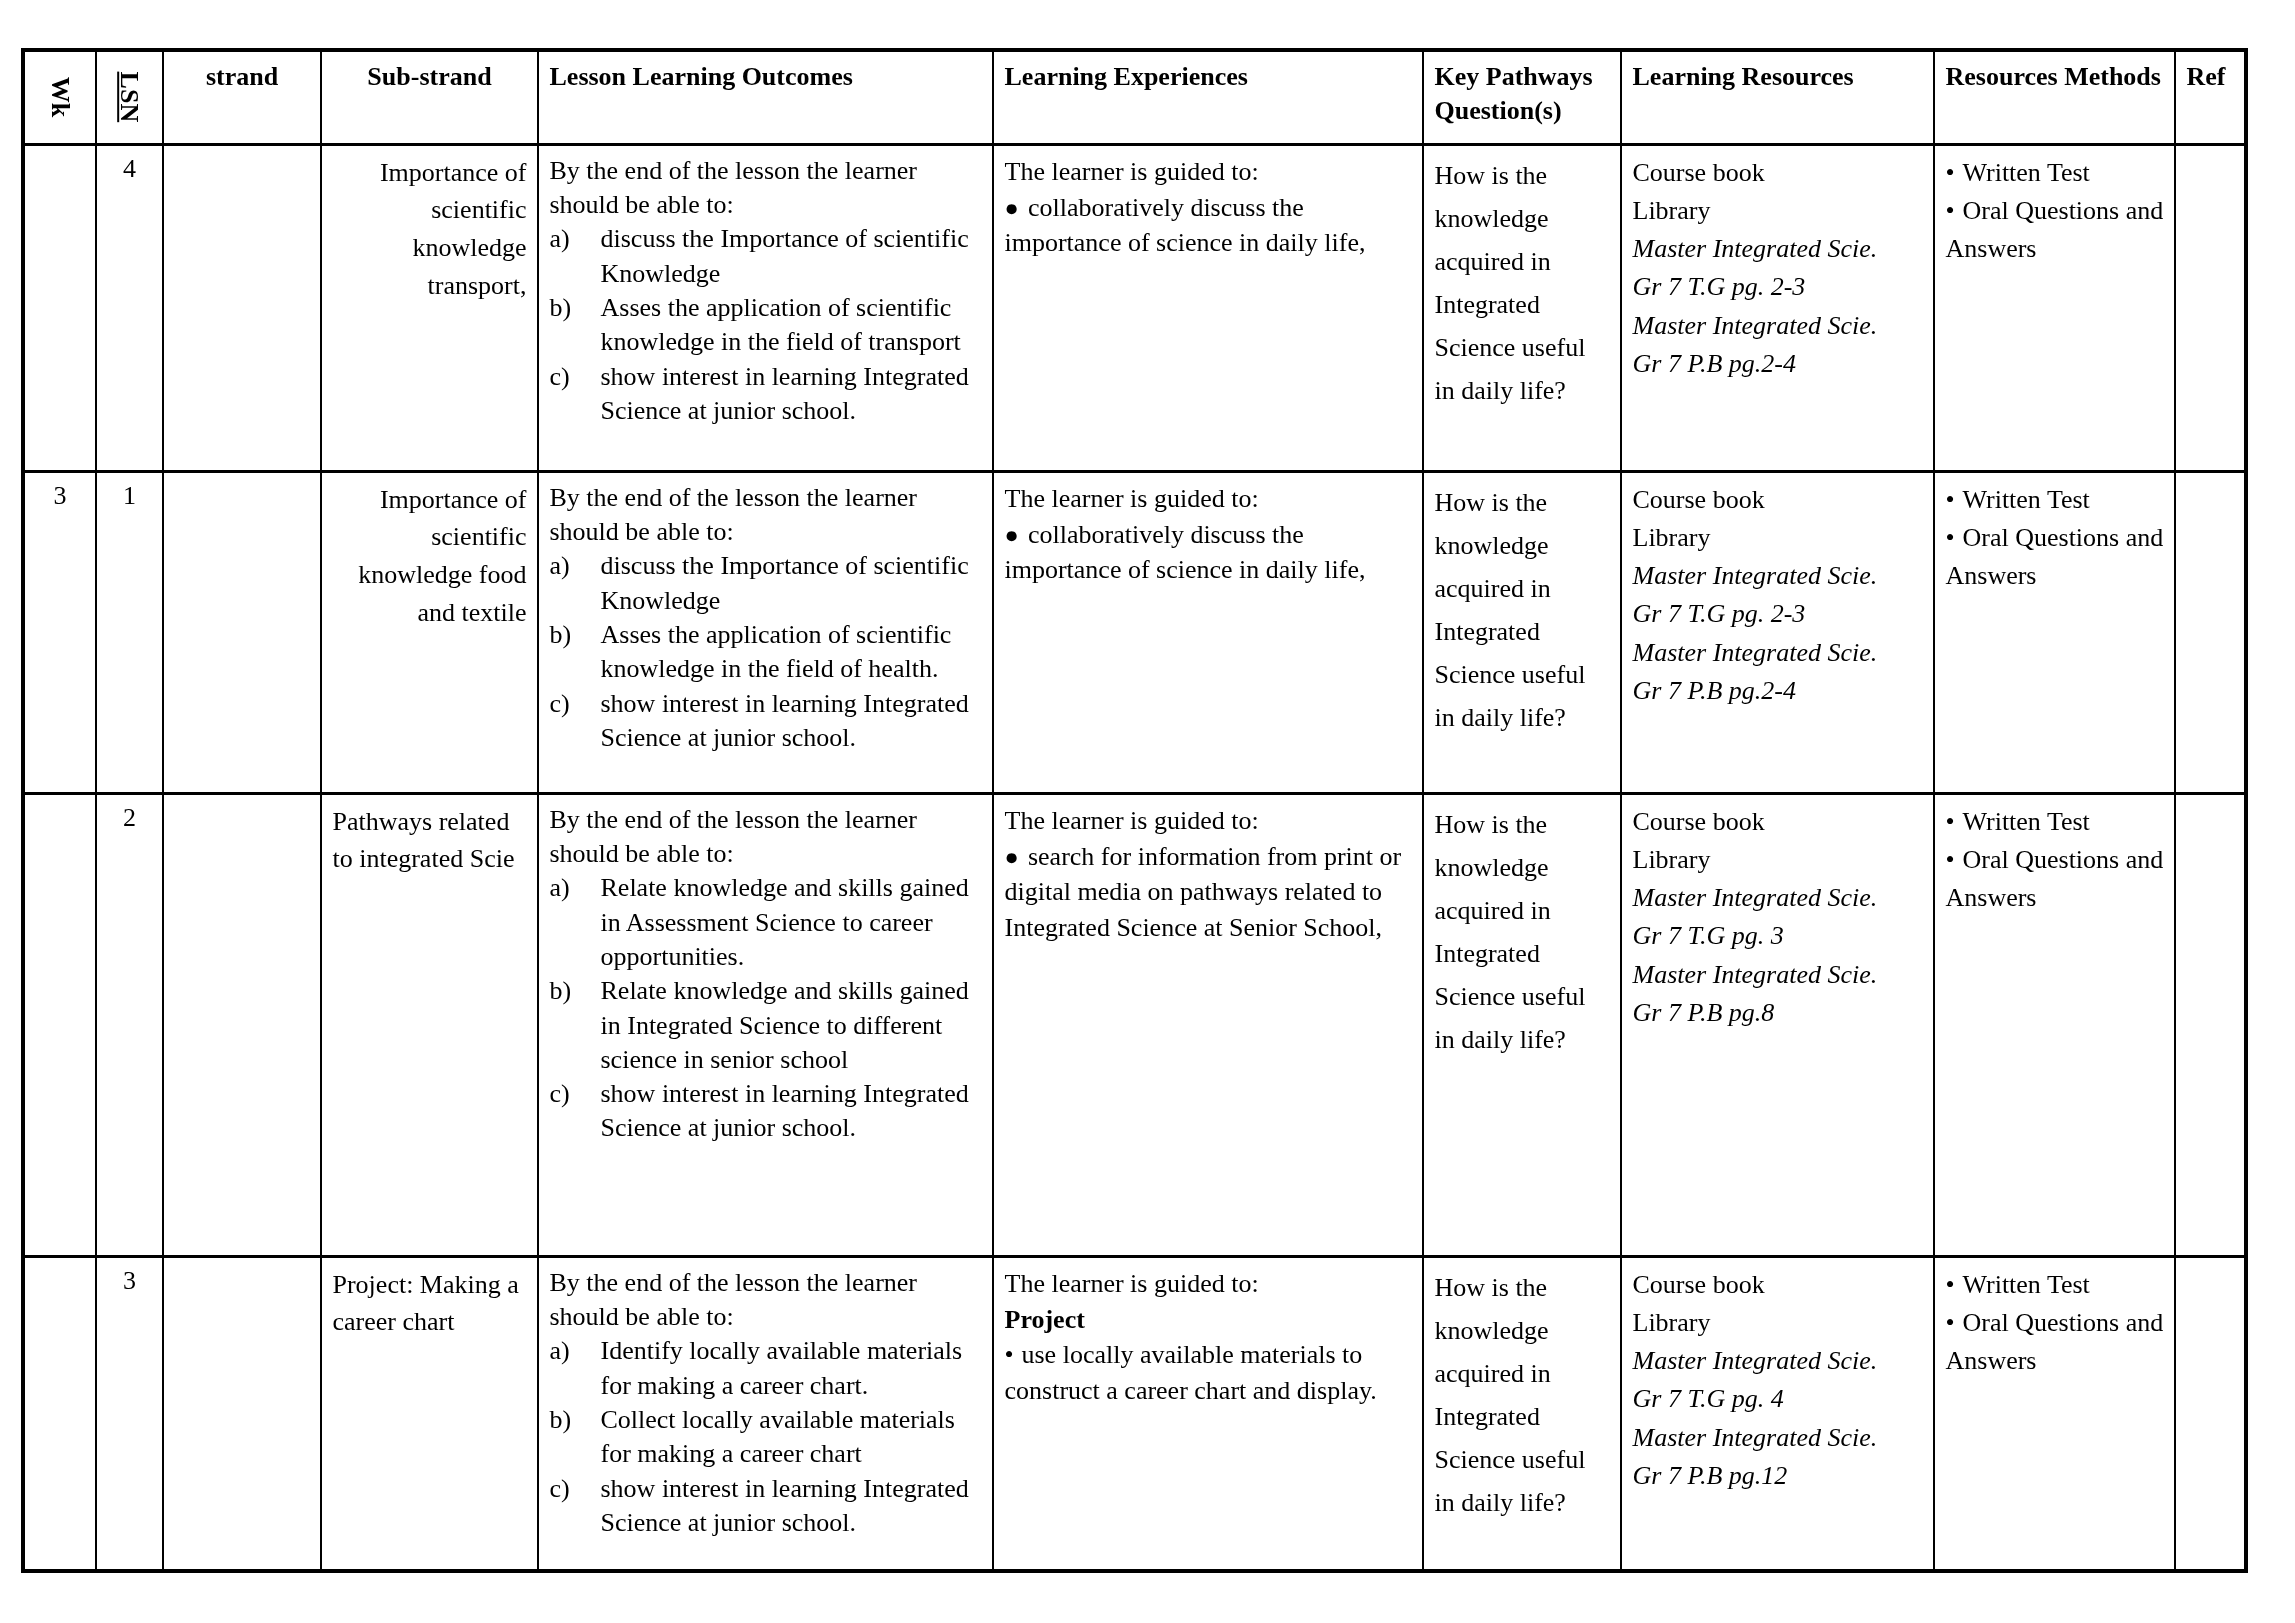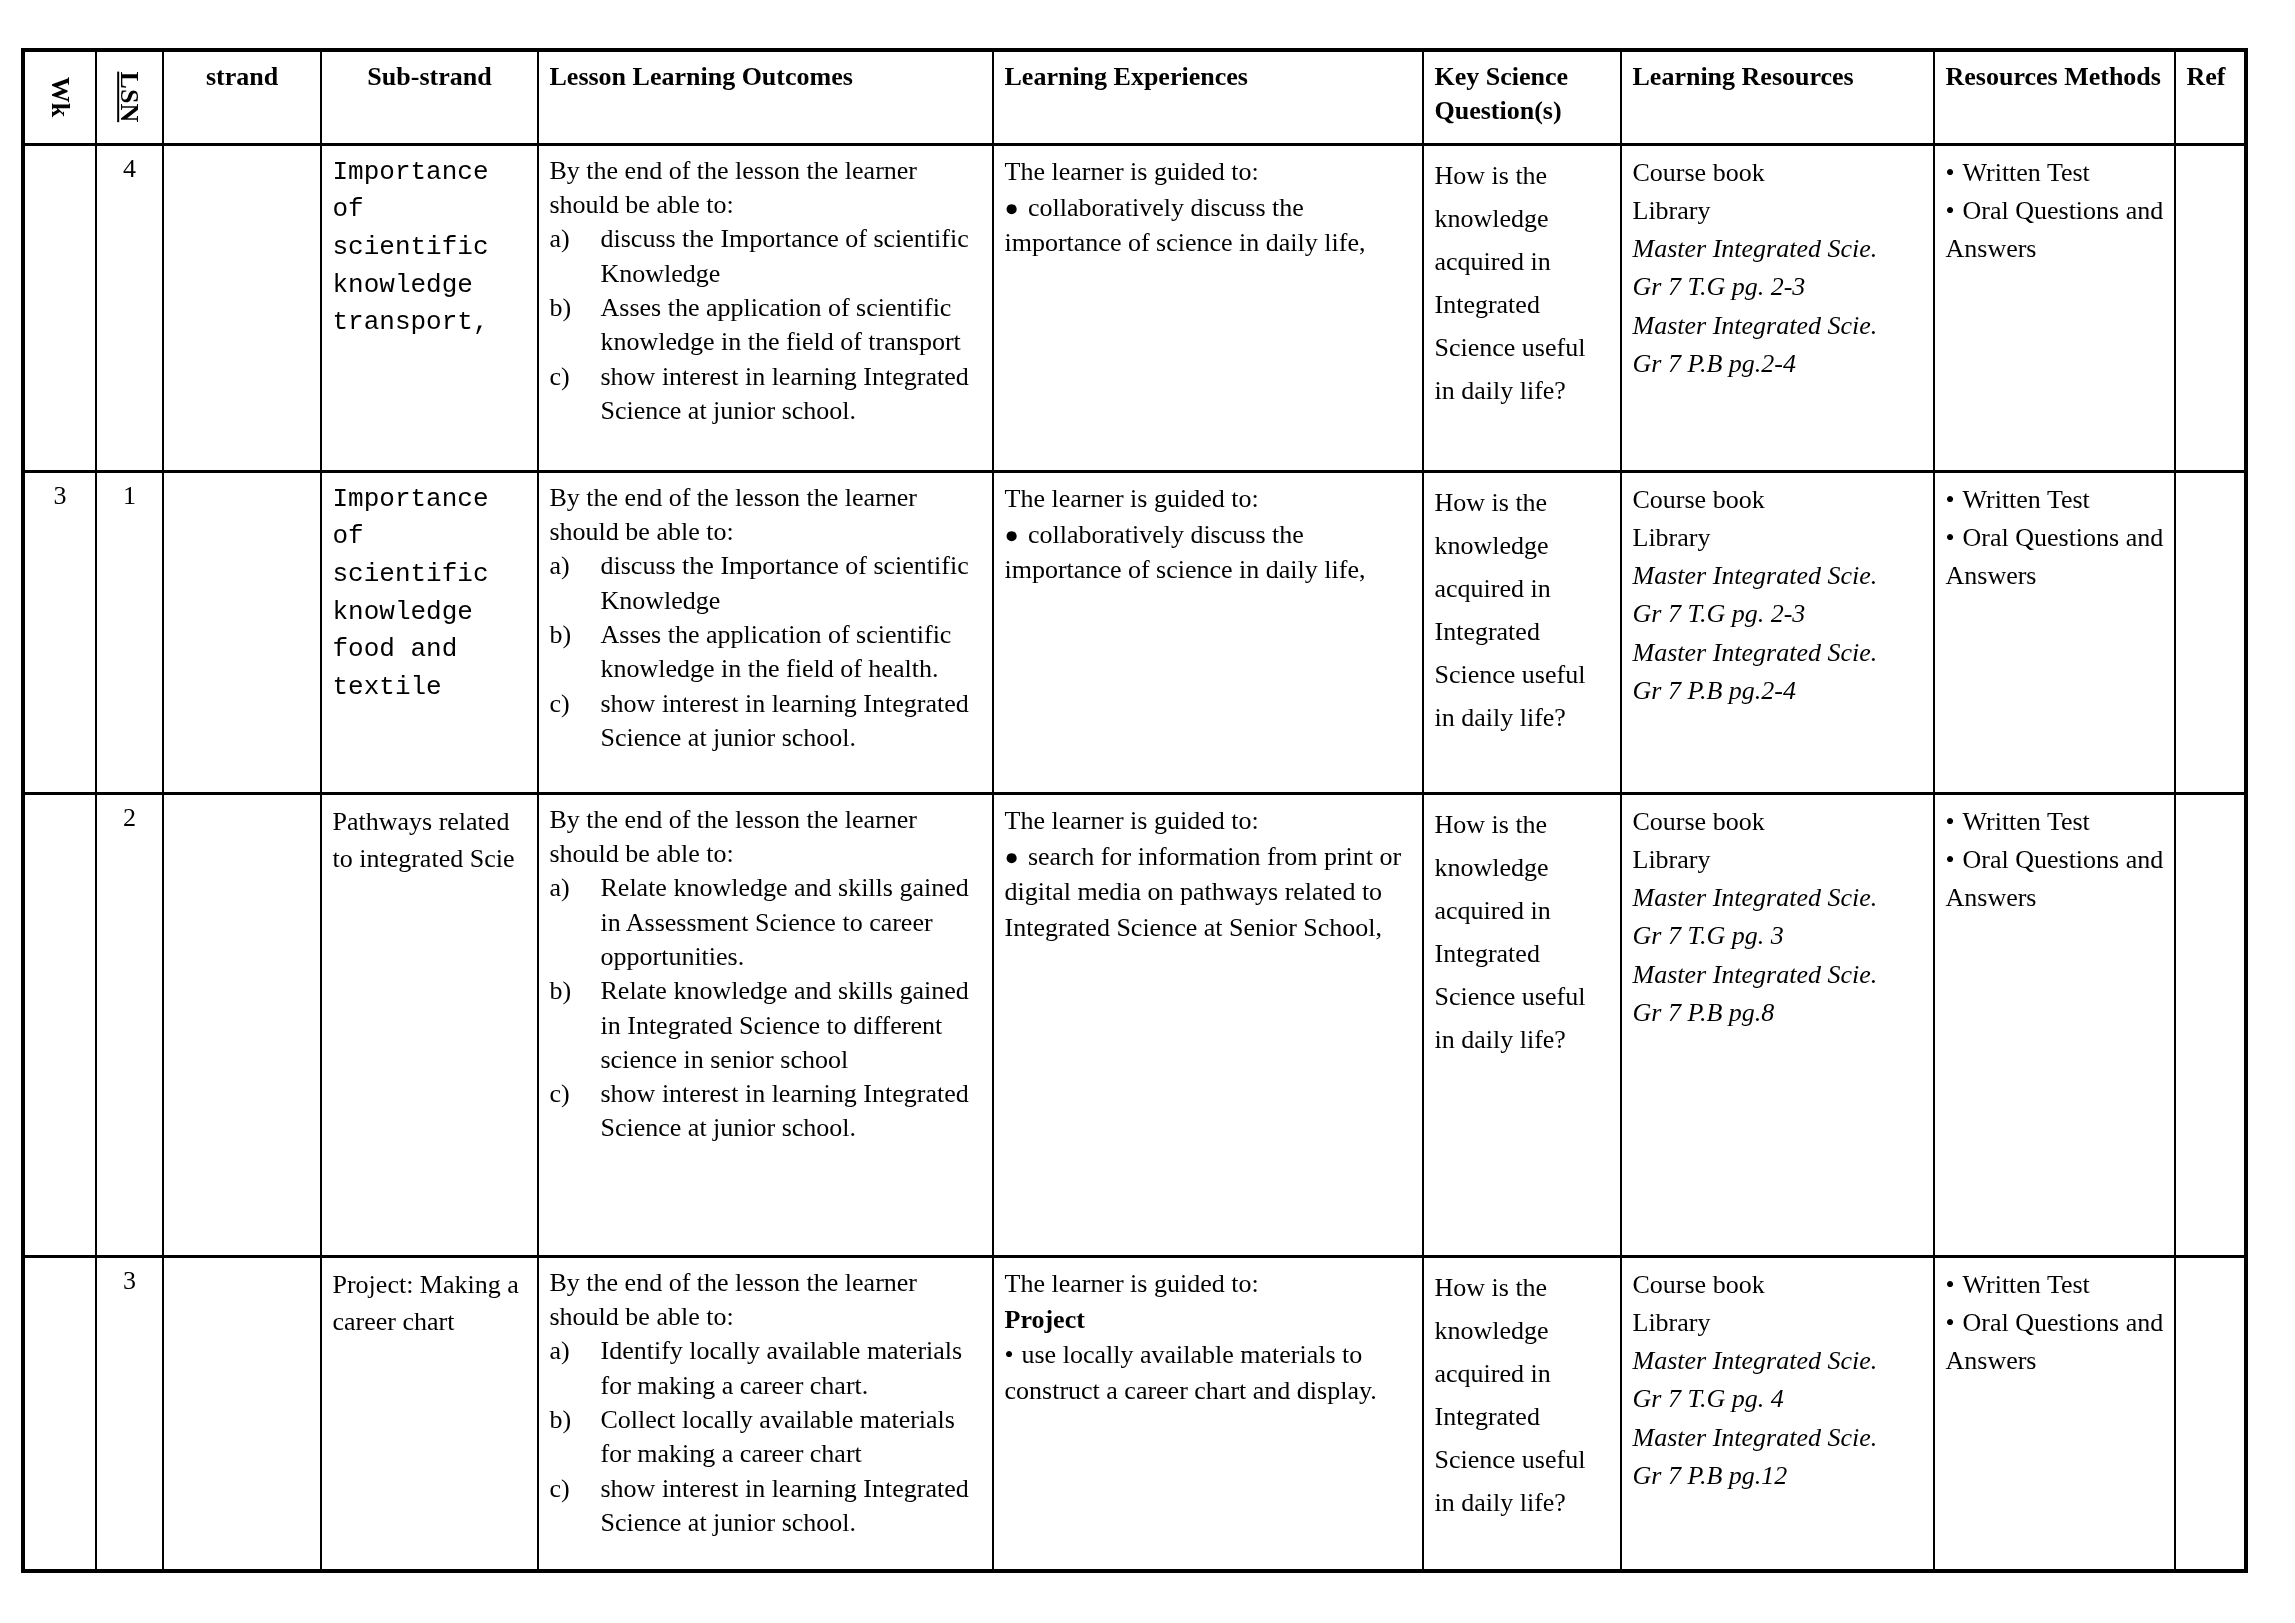--- a/index.html
+++ b/index.html
@@ -39,21 +39,21 @@
   .vert-wrap span {
     display: inline-block;
     transform: rotate(90deg);
     font-weight: bold;
     white-space: nowrap;
   }
   .vert-wrap span.underlined { text-decoration: underline; }
 
   td.num { text-align: center; padding-top: 13px; }
   td.sub { line-height: 1.45; }
-  td.sub.center { text-align: left; font-family: Liberation Mono, monospace; }
+  td.sub.center { text-align: right; }
   td.outcomes { line-height: 1.32; }
   .o-intro { line-height: 1.32; }
   .o-item { display: flex; }
   .o-marker { flex: 0 0 51px; }
   .o-text { flex: 1 1 auto; }
   td.exp { line-height: 1.38; }
   .exp-heading { font-weight: bold; }
   .bullet-big { font-size: 23.6px; margin-right: 9.2px; }
   .bullet-small { margin-right: 7.9px; }
   td.inquiry { line-height: 1.66; margin-left: 16px; }
@@ -88,21 +88,21 @@
         </th>
       <th class="vert-th">
           <div class="vert-wrap">
             <span class="underlined">LSN</span>
           </div>
         </th>
       <th class="th-center">strand</th>
       <th class="th-center">Sub-strand</th>
       <th>Lesson Learning Outcomes</th>
       <th>Learning Experiences</th>
-      <th>Key Science Question(s)</th>
+      <th>Key Pathways Question(s)</th>
       <th>Learning Resources</th>
       <th>Resources Methods</th>
       <th>Ref</th>
     </tr>
   </thead>
   <tbody>
 
     <tr style="height:327px">
       <td class="num"></td>
       <td class="num">4</td>

